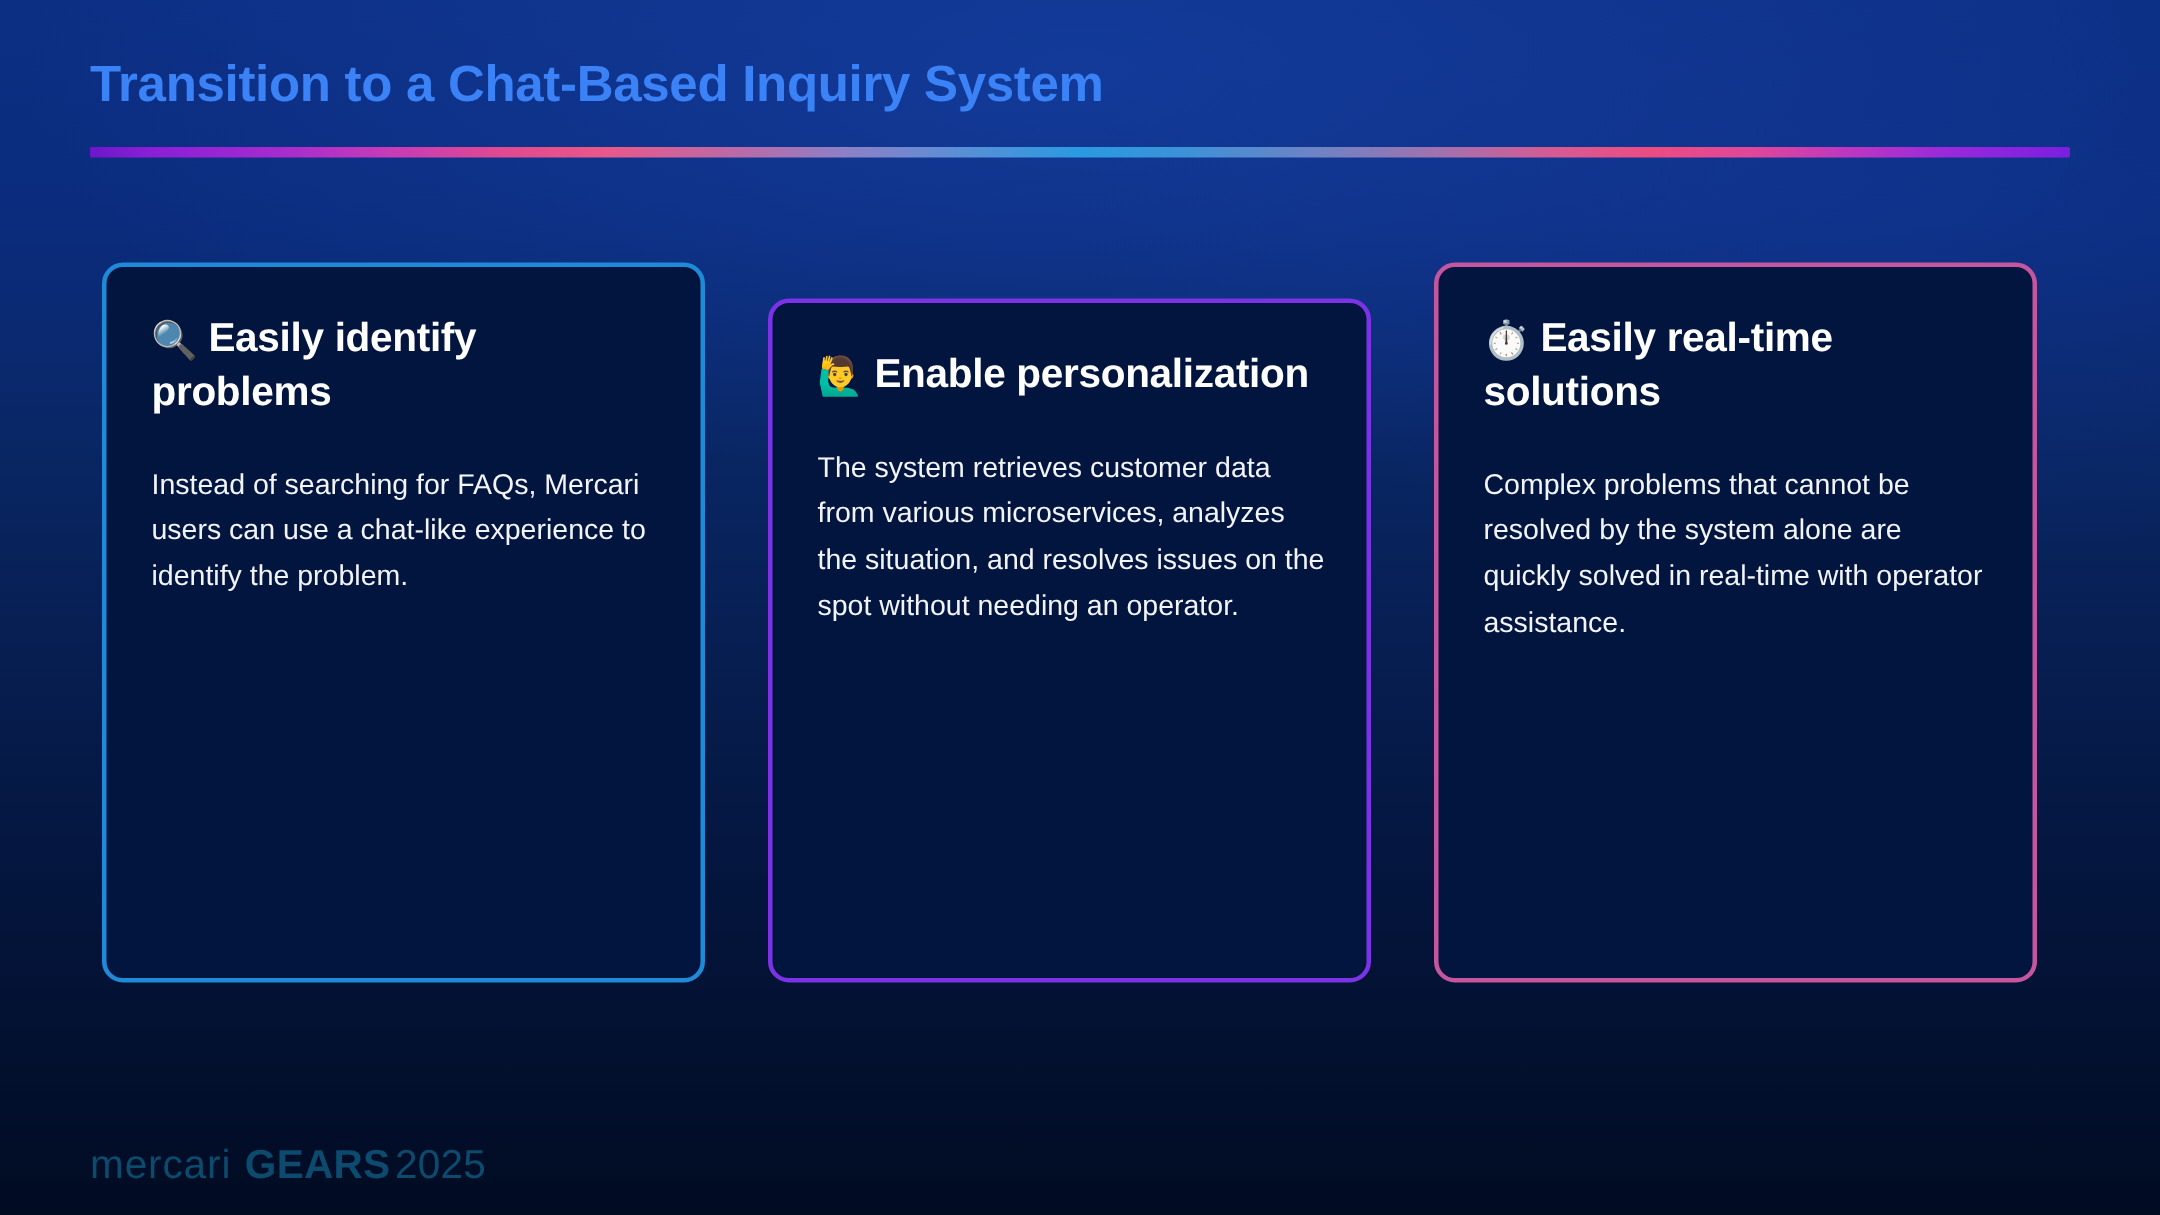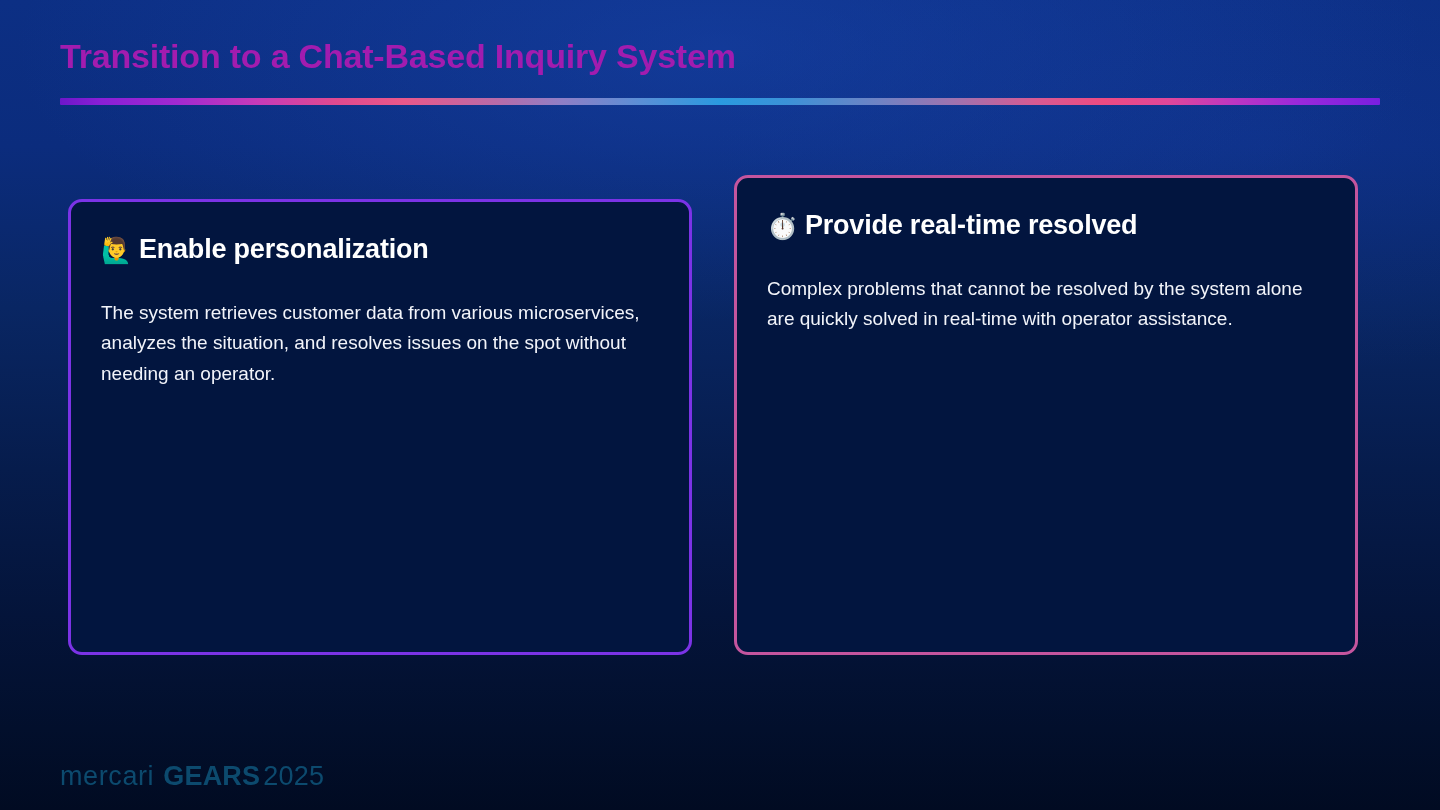--- a/index.html
+++ b/index.html
@@ -39,21 +39,21 @@
     position: absolute;
     left: 60px;
     top: 36px;
     width: 1320px;
   }
 
   .slide-title {
     font-size: 34px;
     font-weight: bold;
     letter-spacing: -0.2px;
-    color: #a21caf;
+    color: #3b82f6;
     line-height: 1.18;
     white-space: nowrap;
   }
 
   .title-rule {
     position: absolute;
     left: 60px;
     top: 98px;
     width: 1320px;
     height: 7px;
@@ -160,31 +160,37 @@
 <div class="bg-glow"></div>
 
 <div class="header">
   <div class="slide-title">Transition to a Chat-Based Inquiry System</div>
 </div>
 
 <div class="title-rule"></div>
 
 <div class="cards">
 
+  <div class="card accent-blue" style="border-color: rgb(31, 138, 216); background: rgb(2, 21, 63);">
+    <div class="card-title">
+      <span class="card-emoji">🔍</span><span>Easily identify problems</span>
+    </div>
+    <div class="card-body">Instead of searching for FAQs, Mercari users can use a chat-like experience to identify the problem.</div>
+  </div>
 
   <div class="card accent-purple" style="border-color: rgb(123, 51, 230); background: rgb(2, 21, 63); margin-top: 24px;">
     <div class="card-title">
       <span class="card-emoji">🙋‍♂️</span><span>Enable personalization</span>
     </div>
     <div class="card-body">The system retrieves customer data from various microservices, analyzes the situation, and resolves issues on the spot without needing an operator.</div>
   </div>
 
   <div class="card accent-pink" style="border-color: rgb(196, 85, 158); background: rgb(2, 21, 63);">
     <div class="card-title">
-      <span class="card-emoji">⏱️</span><span>Provide real-time resolved</span>
+      <span class="card-emoji">⏱️</span><span>Easily real-time solutions</span>
     </div>
     <div class="card-body">Complex problems that cannot be resolved by the system alone are quickly solved in real-time with operator assistance.</div>
   </div>
 
 </div>
 
 <div class="footer-logo">
   <span class="logo-mercari">mercari</span>
   <span class="logo-gears">GEARS</span>
   <span class="logo-year">2025</span>

